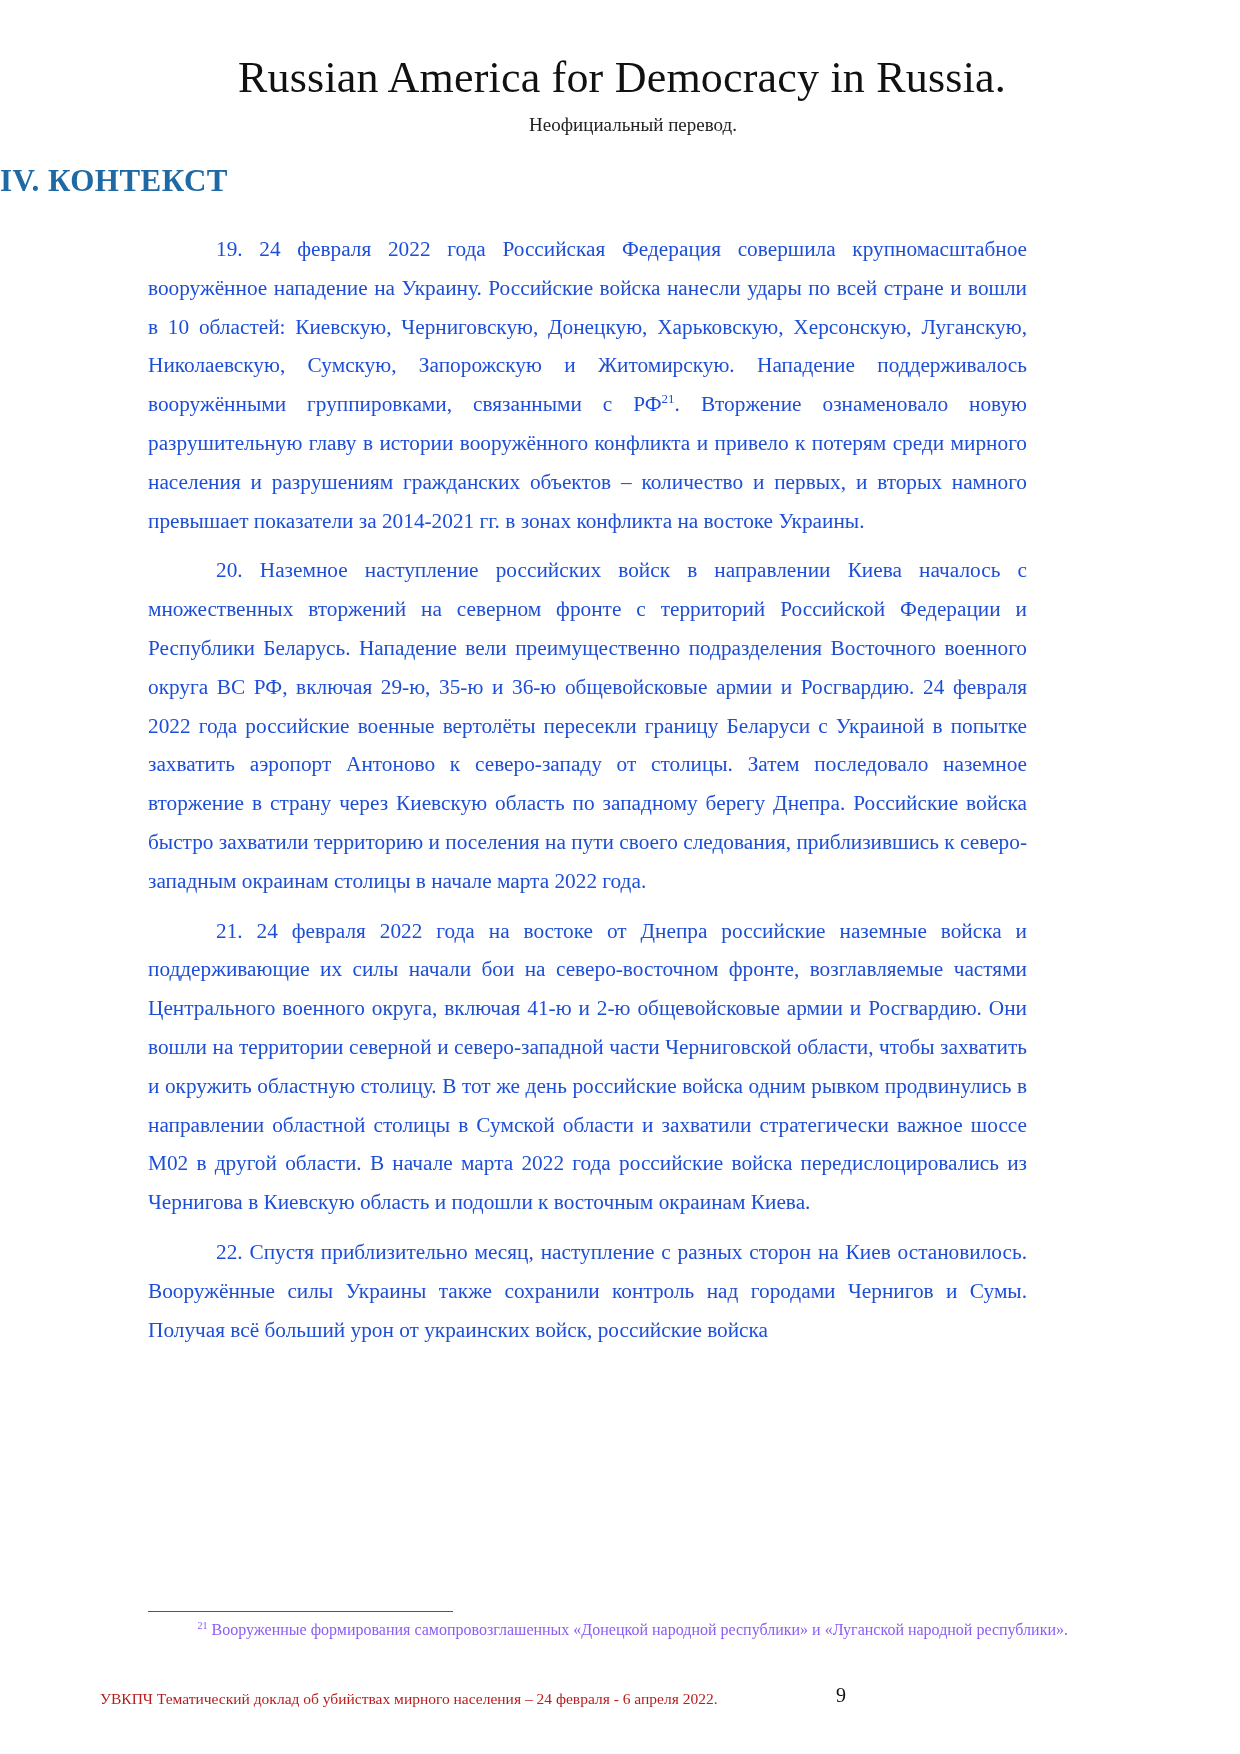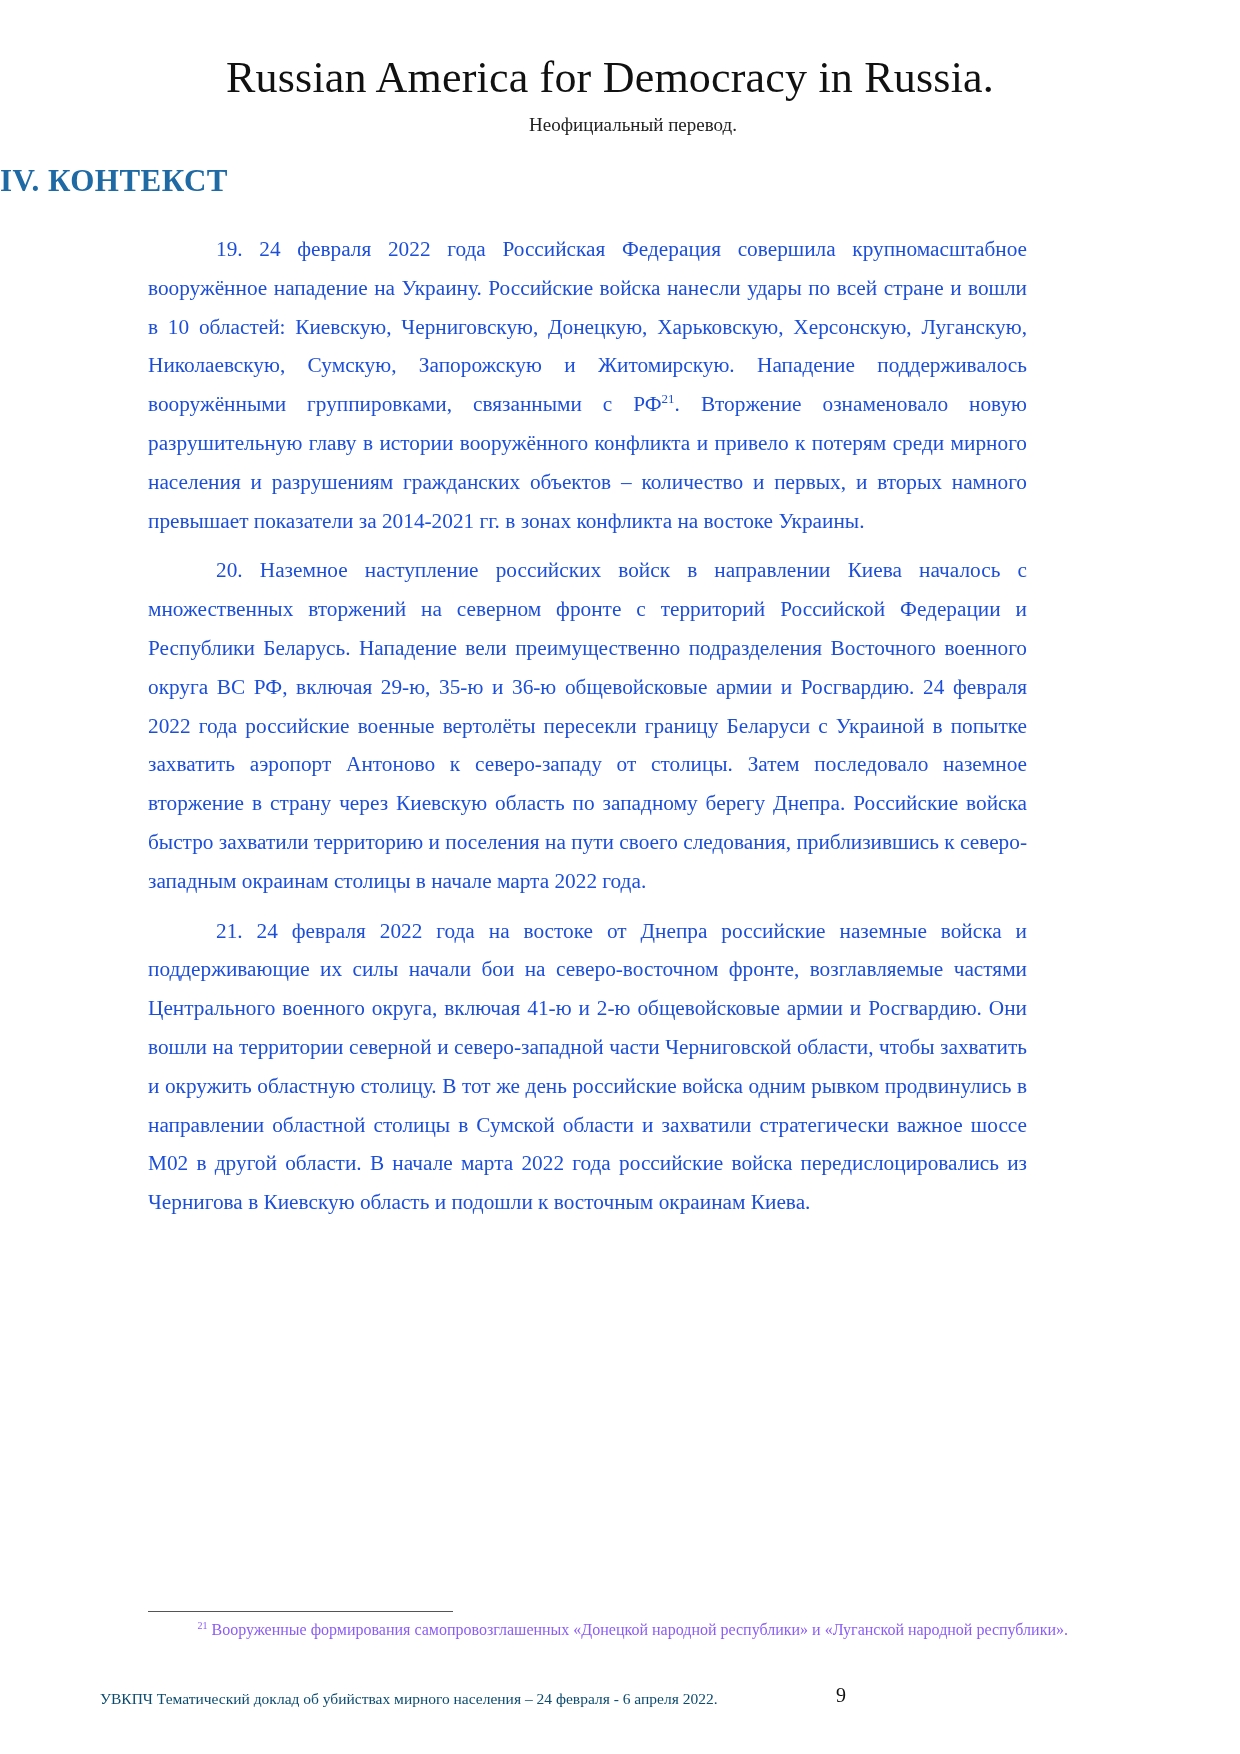--- a/index.html
+++ b/index.html
@@ -10,21 +10,21 @@
   body {
     width: 1240px;
     height: 1754px;
     position: relative;
     overflow: hidden;
     font-family: "Liberation Serif", "DejaVu Serif", serif;
     color: #111111;
   }
   .header-title {
     position: absolute;
-    left: 4px;
+    left: 16px;
     width: 1212px;
     top: 52px;
     text-align: center;
     font-size: 44px;
     line-height: 52px;
     color: #111111;
     letter-spacing: 0.2px;
   }
   .header-sub {
     position: absolute;
@@ -89,21 +89,21 @@
     font-size: 10px;
     vertical-align: super;
     line-height: 0;
   }
   .footer-text {
     position: absolute;
     left: 100px;
     top: 1689px;
     font-size: 15.5px;
     line-height: 20px;
-    color: #0c4a6e;
+    color: #b91c1c;
     white-space: nowrap;
   }
   .page-number {
     position: absolute;
     left: 836px;
     top: 1683px;
     font-size: 20px;
     line-height: 24px;
     color: #111111;
   }
@@ -116,19 +116,20 @@
 
 <div class="section-title">IV. КОНТЕКСТ</div>
 
 <div class="body-text">
   <p class="para"><span>19.</span> <span>24 февраля 2022 года Российская Федерация совершила крупномасштабное вооружённое нападение на Украину. Российские войска нанесли удары по всей стране и вошли в 10 областей: Киевскую, Черниговскую, Донецкую, Харьковскую, Херсонскую, Луганскую, Николаевскую, Сумскую, Запорожскую и Житомирскую. Нападение поддерживалось вооружёнными группировками, связанными с РФ</span><sup>21</sup><span>. Вторжение ознаменовало новую разрушительную главу в истории вооружённого конфликта и привело к потерям среди мирного населения и разрушениям гражданских объектов – количество и первых, и вторых намного превышает показатели за 2014-2021 гг. в зонах конфликта на востоке Украины.</span></p>
 
   <p class="para"><span>20.</span> <span>Наземное наступление российских войск в направлении Киева началось с множественных вторжений на северном фронте с территорий Российской Федерации и Республики Беларусь. Нападение вели преимущественно подразделения Восточного военного округа ВС РФ, включая 29-ю, 35-ю и 36-ю общевойсковые армии и Росгвардию. 24 февраля 2022 года российские военные вертолёты пересекли границу Беларуси с Украиной в попытке захватить аэропорт Антоново к северо-западу от столицы. Затем последовало наземное вторжение в страну через Киевскую область по западному берегу Днепра. Российские войска быстро захватили территорию и поселения на пути своего следования, приблизившись к северо-западным окраинам столицы в начале марта 2022 года.</span></p>
 
   <p class="para"><span>21.</span> <span>24 февраля 2022 года на востоке от Днепра российские наземные войска и поддерживающие их силы начали бои на северо-восточном фронте, возглавляемые частями Центрального военного округа, включая 41-ю и 2-ю общевойсковые армии и Росгвардию. Они вошли на территории северной и северо-западной части Черниговской области, чтобы захватить и окружить областную столицу. В тот же день российские войска одним рывком продвинулись в направлении областной столицы в Сумской области и захватили стратегически важное шоссе М02 в другой области. В начале марта 2022 года российские войска передислоцировались из Чернигова в Киевскую область и подошли к восточным окраинам Киева.</span></p>
 
+  <p class="para"><span>22.</span> <span>Спустя приблизительно месяц, наступление с разных сторон на Киев остановилось. Вооружённые силы Украины также сохранили контроль над городами Чернигов и Сумы. Получая всё больший урон от украинских войск, российские войска</span></p>
 </div>
 
 <div class="footnote-rule"></div>
 <div class="footnote"><sup>21</sup> <span>Вооруженные формирования самопровозглашенных «Донецкой народной республики» и «Луганской народной республики».</span></div>
 
 <div class="footer-text">УВКПЧ Тематический доклад об убийствах мирного населения – 24 февраля - 6 апреля 2022.</div>
 <div class="page-number">9</div>
 
 </body></html>

